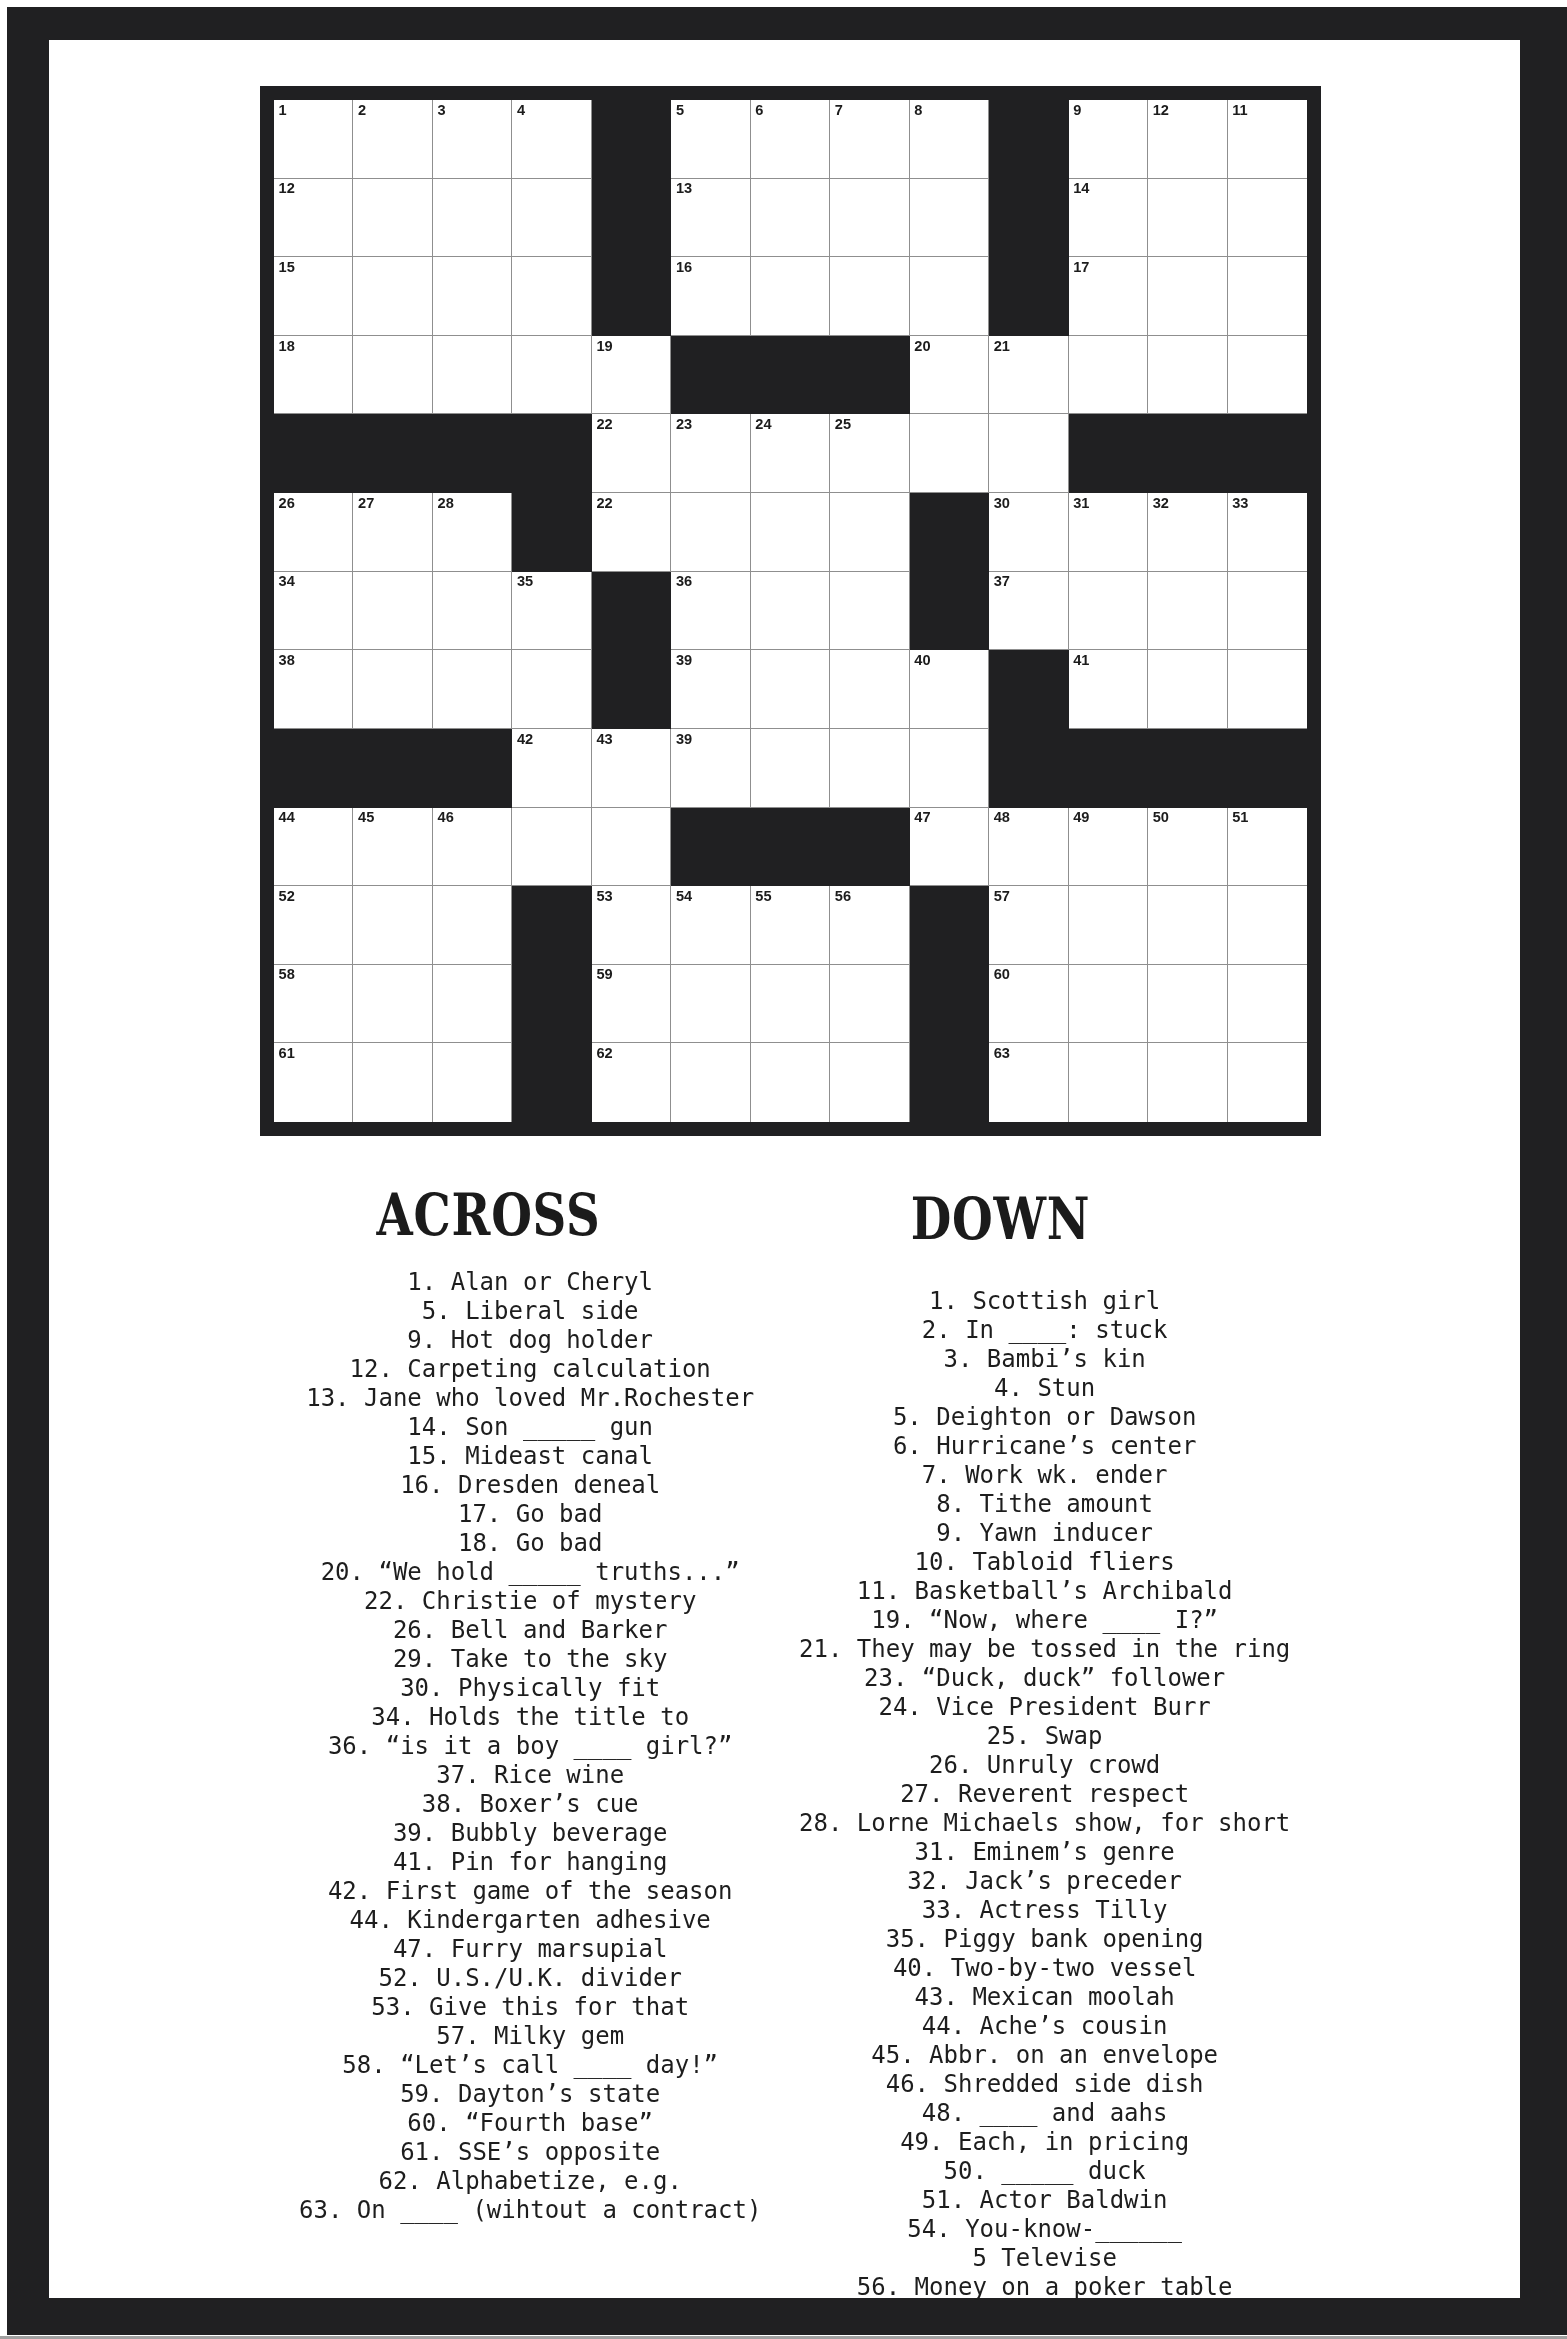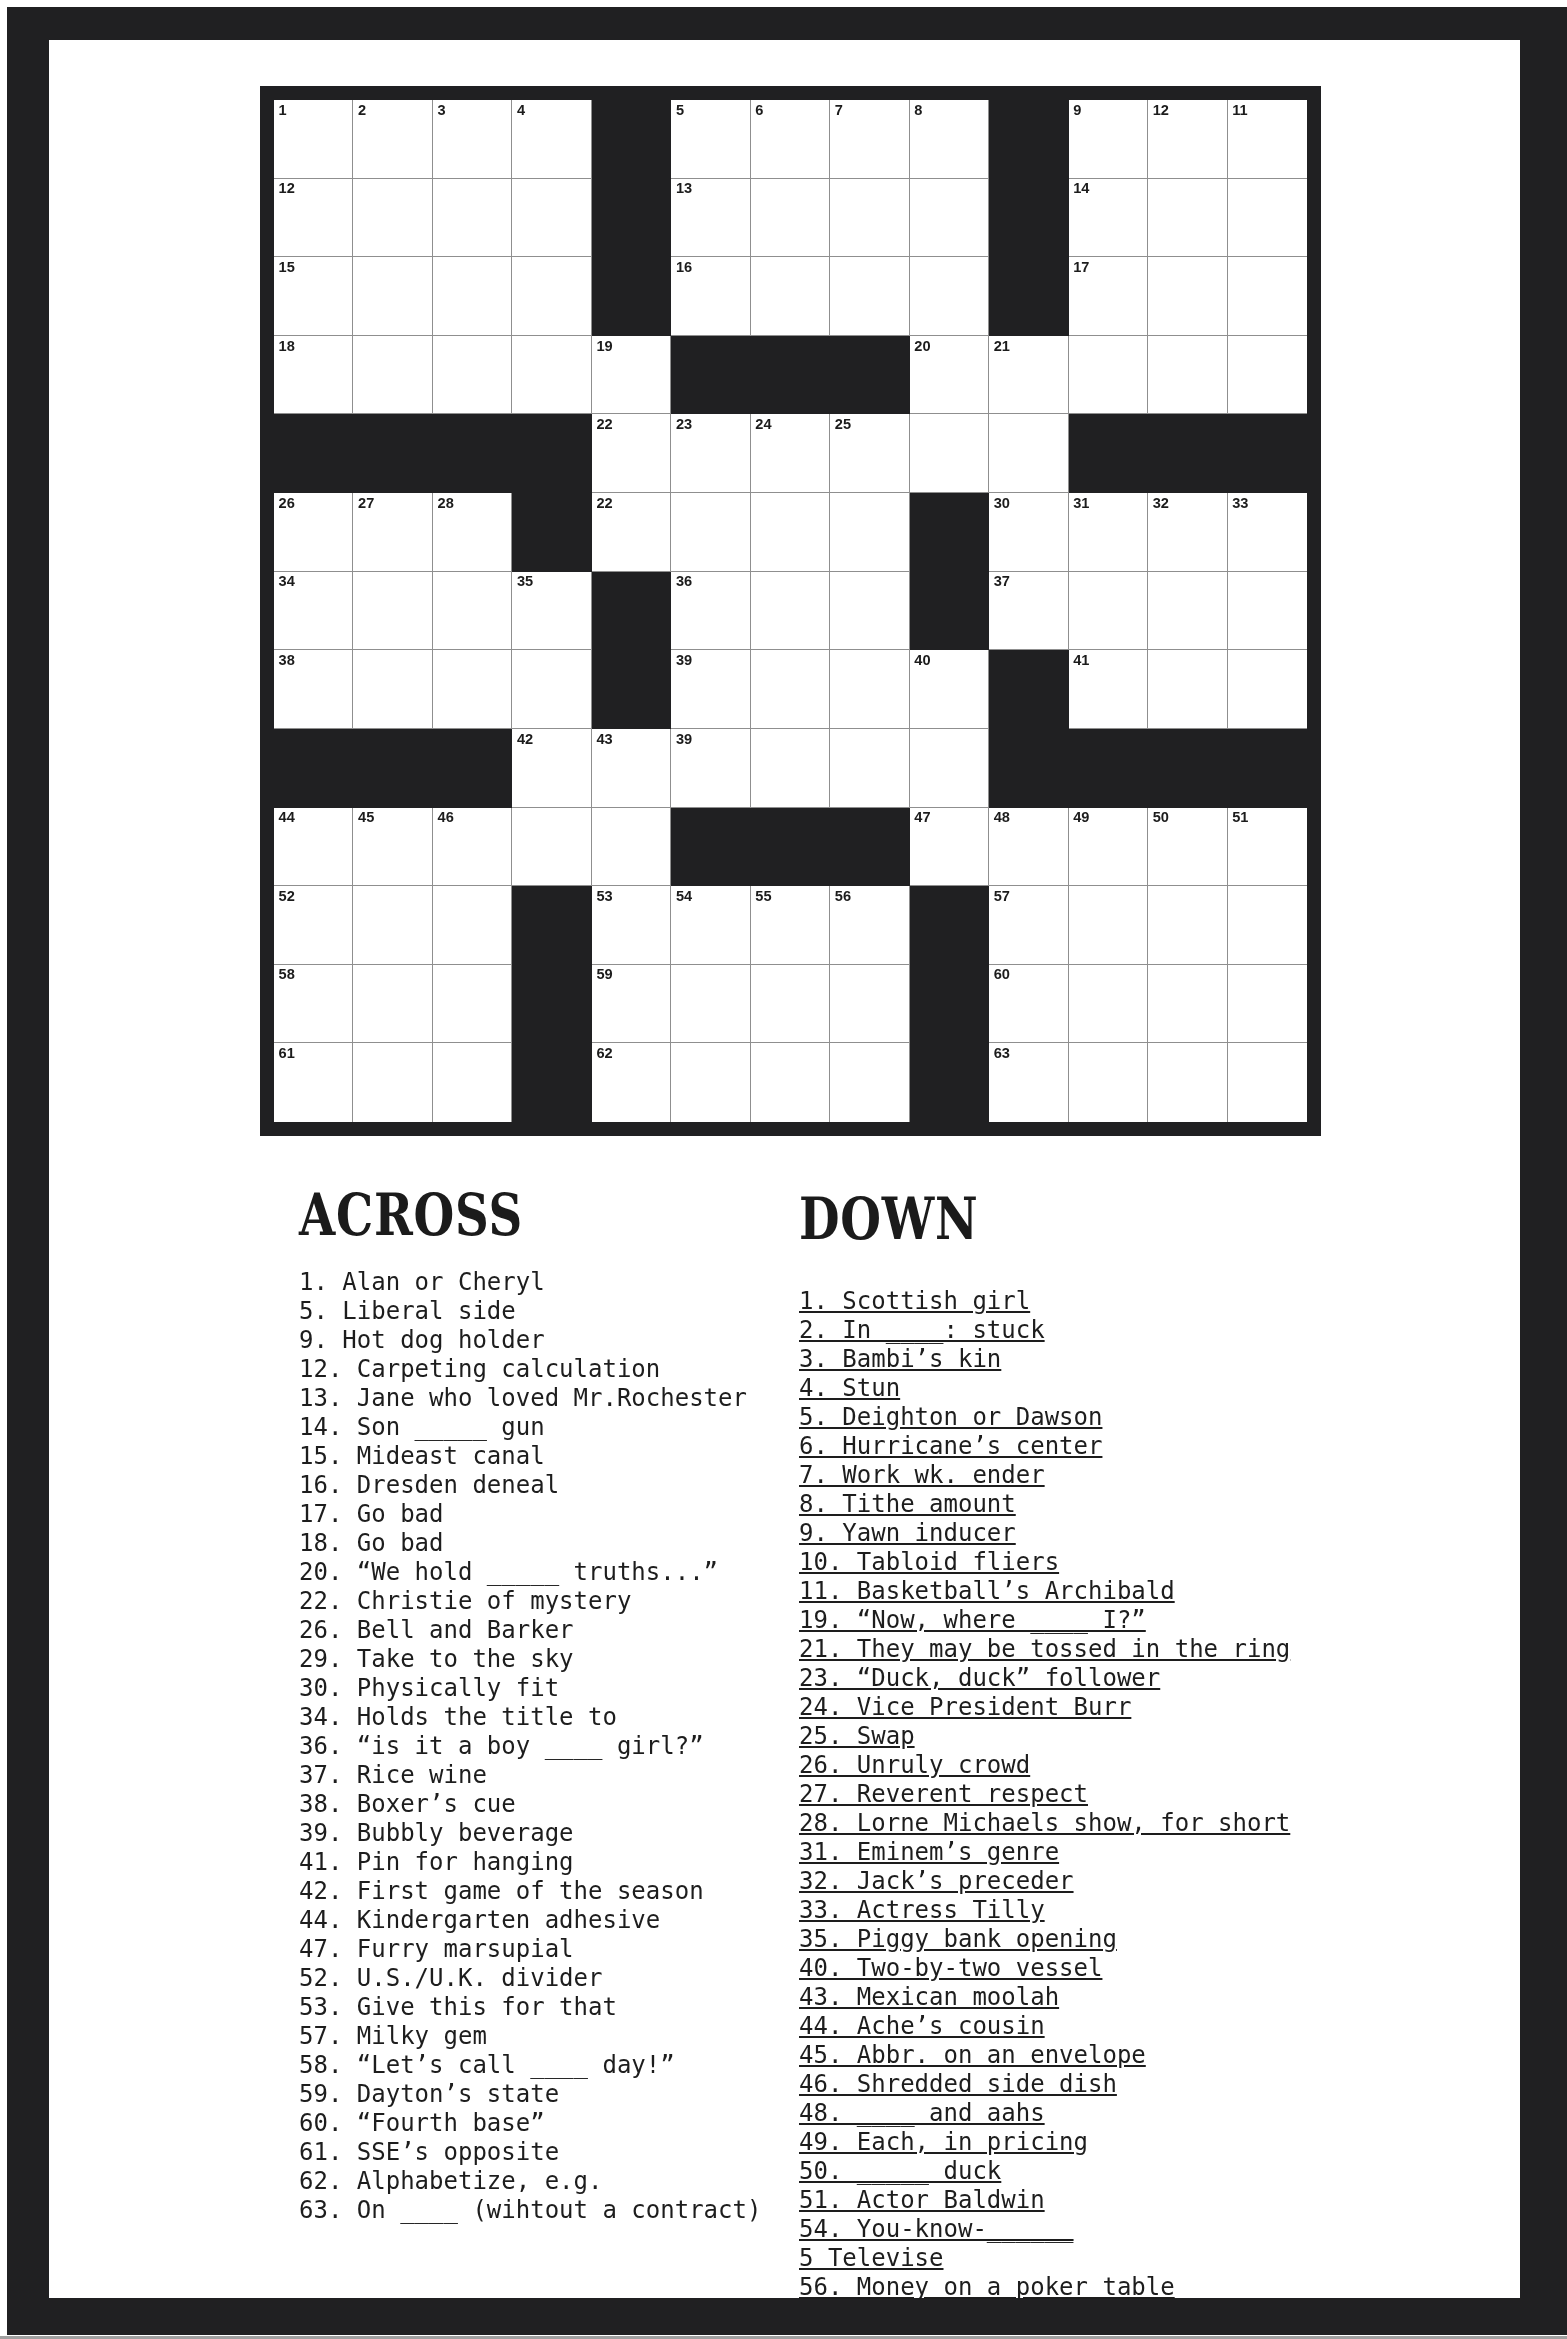--- a/index.html
+++ b/index.html
@@ -17,29 +17,29 @@
           grid-template-columns:repeat(13,1fr); grid-template-rows:repeat(13,1fr); }
   .cell { position:relative; background:#fff; box-sizing:border-box;
           border-right:0.9px solid var(--line); border-bottom:0.9px solid var(--line); }
   .cell.black { background:var(--black); border-color:var(--black); }
   .cell.last-col { border-right:none; }
   .cell.last-row { border-bottom:none;text-decoration:underline; }
   .num { position:absolute; top:2.7px; left:4.6px; line-height:1;
          font-family:"Liberation Sans", sans-serif; font-weight:600; font-size:14.6px; color:#1c1c1c; }
 
   
-  .clues { position:absolute; color:var(--ink); }
+  .clues { position:absolute; color:var(--ink);text-align:center; }
   .clues h2 { margin:0; font-family:"DejaVu Serif", serif; font-weight:900; font-size:57px;
               line-height:1; color:#1b1b1b; letter-spacing:0.9px;
               transform:scaleX(0.82); transform-origin:left top; }
   .clue-list { font-size:24px; line-height:29px; white-space:pre; }
   .across { left:299px; top:1186px; }
   .down   { left:799px; top:1190px; }
   .across .clue-list { margin-top:25px; }
-  .down   .clue-list { margin-top:40px;text-decoration:underline; }
+  .down   .clue-list { margin-top:40px; }
 </style>
 </head>
 <body>
 
 <div class="page">
   <div class="frame"></div>
 
   <div class="grid-outer">
     <div class="grid" id="grid">
         <div class="cell">

